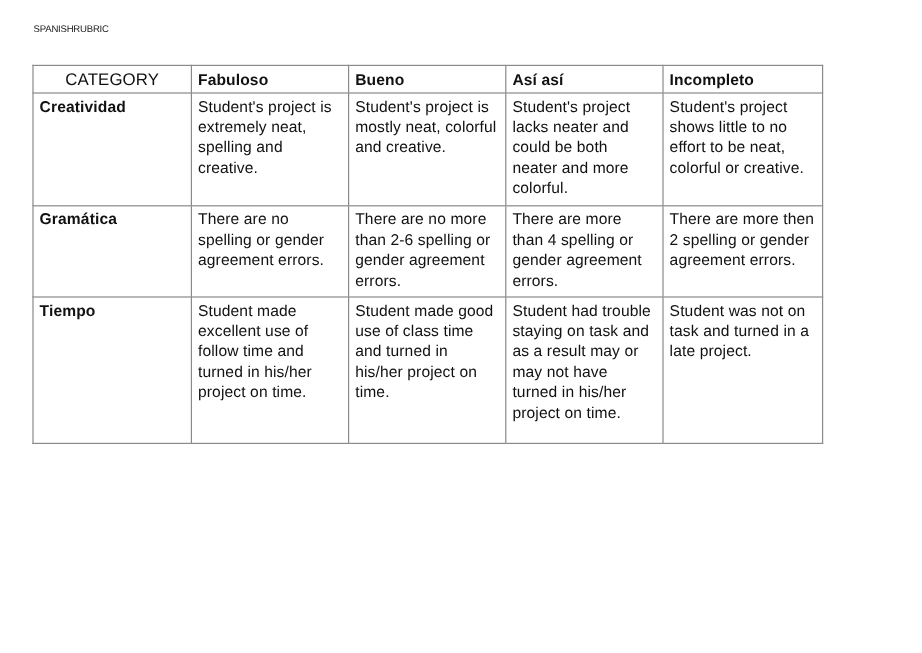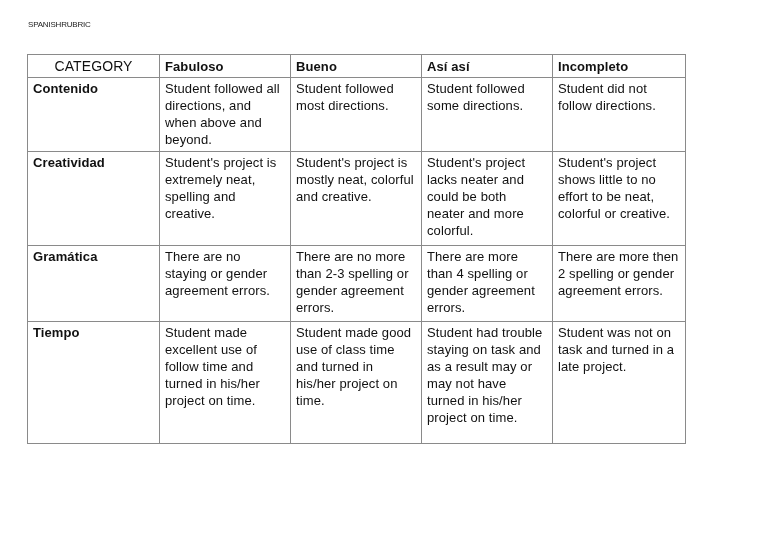--- a/index.html
+++ b/index.html
@@ -30,38 +30,31 @@
       <col class="c4">
   </colgroup>
   <tbody>
       <tr>
     <th class="cat-head">CATEGORY</th>
     <th>Fabuloso</th>
     <th>Bueno</th>
     <th>Así así</th>
     <th>Incompleto</th>
   </tr>
-  <tr class="r1">
-    <td class="cat">Contenido</td>
-    <td>Student followed all directions, and when above and beyond.</td>
-    <td>Student followed most directions.</td>
-    <td>Student followed some directions.</td>
-    <td>Student did not follow directions.</td>
-  </tr>
   <tr class="r2">
     <td class="cat">Creatividad</td>
     <td>Student's project is extremely neat, spelling and creative.</td>
     <td>Student's project is mostly neat, colorful and creative.</td>
     <td>Student's project lacks neater and could be both neater and more colorful.</td>
     <td>Student's project shows little to no effort to be neat, colorful or creative.</td>
   </tr>
   <tr class="r3">
     <td class="cat">Gramática</td>
-    <td>There are no staying or gender agreement errors.</td>
-    <td>There are no more than 2-3 spelling or gender agreement errors.</td>
+    <td>There are no spelling or gender agreement errors.</td>
+    <td>There are no more than 2-6 spelling or gender agreement errors.</td>
     <td>There are more than 4 spelling or gender agreement errors.</td>
     <td>There are more then 2 spelling or gender agreement errors.</td>
   </tr>
   <tr class="r4">
     <td class="cat">Tiempo</td>
     <td>Student made excellent use of follow time and turned in his/her project on time.</td>
     <td>Student made good use of class time and turned in his/her project on time.</td>
     <td>Student had trouble staying on task and as a result may or may not have turned in his/her project on time.</td>
     <td>Student was not on task and turned in a late project.</td>
   </tr>

